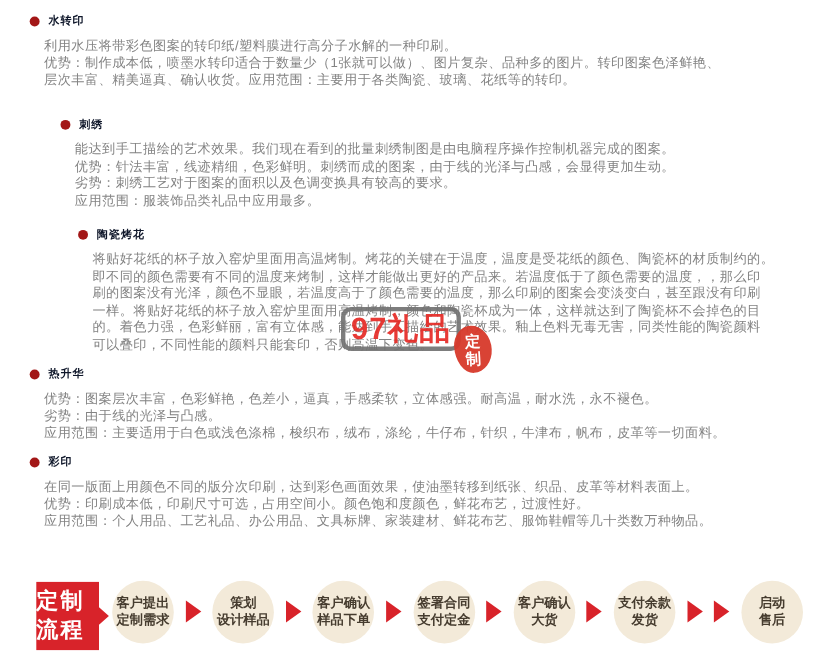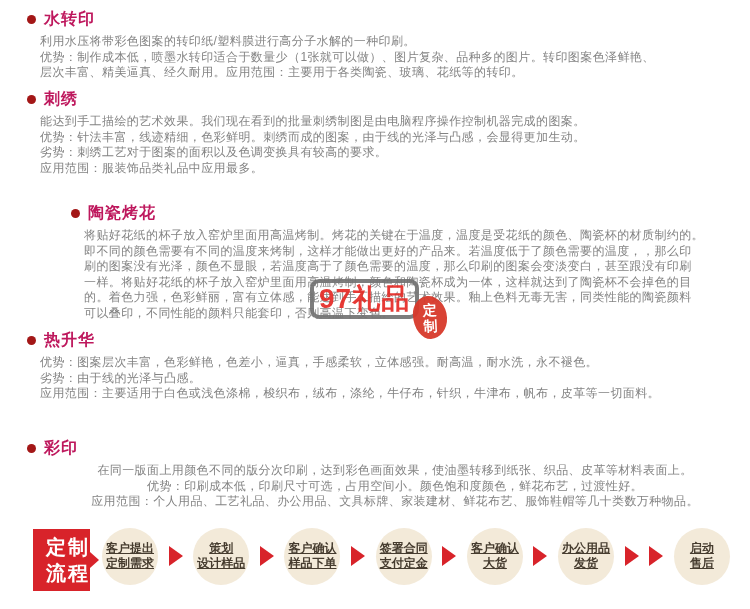--- a/index.html
+++ b/index.html
@@ -2,24 +2,24 @@
 <html><head>
 <meta charset="utf-8">
 <style>
   html,body { margin:0; padding:0; background:#ffffff; }
   .page {
     position:relative; width:750px; height:609px; background:#ffffff;
     font-family:"Liberation Sans", sans-serif; overflow:hidden;
   }
   
   .tech-section { position:absolute; left:0; right:0; }
-  .s1 { top:10px; } .s2 { top:90px; } .s3 { top:204px;padding-left:44px; } .s4 { top:331px; } .s5 { top:439px;text-align:center; }
+  .s1 { top:10px; } .s2 { top:104px;padding-left:28px; } .s3 { top:204px;padding-left:44px; } .s4 { top:331px; } .s5 { top:411px; }
   .sec-head { display:flex; align-items:center; gap:8px; padding-left:27px; height:18px; }
   .bullet { width:9px; height:9px; border-radius:50%; background:#a31717; flex:0 0 auto; }
-  .sec-title { color:#be185d; font-size:16px; font-weight:bold; letter-spacing:1px; }
+  .sec-title { color:#0f172a; font-size:10px; font-weight:bold; letter-spacing:1px; }
   .sec-body { margin:6px 0 0 40px; color:#838383; font-size:12px; line-height:15.5px; }
   .sec-body .line { white-space:nowrap; letter-spacing:0.4px; }
   
   .wm-badge {
     position:absolute; left:310px; top:279px; padding:1px 5px;
     border:4px solid #737373; border-radius:9px;
     color:#e52a25; font-size:28px; font-weight:bold; line-height:30px;
     letter-spacing:1px; opacity:0.92;
   }
   .wm-seal {
@@ -27,55 +27,55 @@
     background:#d8392b; color:#fff;
     border-radius:46% 54% 50% 50% / 42% 52% 48% 58%;
     transform:rotate(-3deg);
     display:flex; flex-direction:column; align-items:center; justify-content:center;
     font-size:14px; font-weight:bold; line-height:16px; opacity:0.95;
   }
   
   .flow-label {
     position:absolute; left:33px; top:529px; width:57px; height:62px;
     background:#d8232a; color:#ffffff; font-size:20px; font-weight:bold;
-    display:flex; flex-direction:column; align-items:flex-end; justify-content:center;
+    display:flex; flex-direction:column; align-items:flex-start; justify-content:center;
     line-height:26px; letter-spacing:2px;
   }
   .flow-label-arrow {
     position:absolute; right:-9px; top:50%; margin-top:-8px; width:0; height:0;
     border-left:9px solid #d8232a; border-top:8px solid transparent; border-bottom:8px solid transparent;
   }
   .flow-steps {
     position:absolute; left:102px; right:20px; top:527px; height:58px;
     display:flex; align-items:center; justify-content:space-between;
   }
   .step {
     width:56px; height:57px; background:#f3ead9; border-radius:50%; flex:0 0 auto;
     display:flex; flex-direction:column; align-items:center; justify-content:center;
-    color:#463c2f; font-size:12px; font-weight:bold; line-height:15px; white-space:nowrap;text-decoration:underline;
+    color:#463c2f; font-size:12px; font-weight:bold; line-height:15px; white-space:nowrap;
   }
   .step-arrow {
     width:0; height:0; flex:0 0 auto;
     border-left:14px solid #d8232a; border-top:10px solid transparent; border-bottom:10px solid transparent;
   }
 </style>
 </head>
 <body>
 
 <div class="page">
 
   <section class="tech-section s1">
     <div class="sec-head">
       <span class="bullet"></span>
       <span class="sec-title">水转印</span>
     </div>
     <div class="sec-body">
       <div class="line">利用水压将带彩色图案的转印纸/塑料膜进行高分子水解的一种印刷。</div>
       <div class="line">优势：制作成本低，喷墨水转印适合于数量少（1张就可以做）、图片复杂、品种多的图片。转印图案色泽鲜艳、</div>
-      <div class="line">层次丰富、精美逼真、经久耐用。应用范围：主要用于各类陶瓷、玻璃、花纸等的转印。</div>
+      <div class="line">层次丰富、精美逼真、确认收货。应用范围：主要用于各类陶瓷、玻璃、花纸等的转印。</div>
     </div>
   </section>
 
   <section class="tech-section s2">
     <div class="sec-head">
       <span class="bullet"></span>
       <span class="sec-title">刺绣</span>
     </div>
     <div class="sec-body">
       <div class="line">能达到手工描绘的艺术效果。我们现在看到的批量刺绣制图是由电脑程序操作控制机器完成的图案。</div>
@@ -156,21 +156,21 @@
       <div>签署合同</div>
       <div>支付定金</div>
     </div>
     <span class="step-arrow"></span>
     <div class="step">
       <div>客户确认</div>
       <div>大货</div>
     </div>
     <span class="step-arrow"></span>
     <div class="step">
-      <div>办公用品</div>
+      <div>支付余款</div>
       <div>发货</div>
     </div>
     <span class="step-arrow"></span>
     <span class="step-arrow"></span>
     <div class="step">
       <div>启动</div>
       <div>售后</div>
     </div>
   </div>
 

